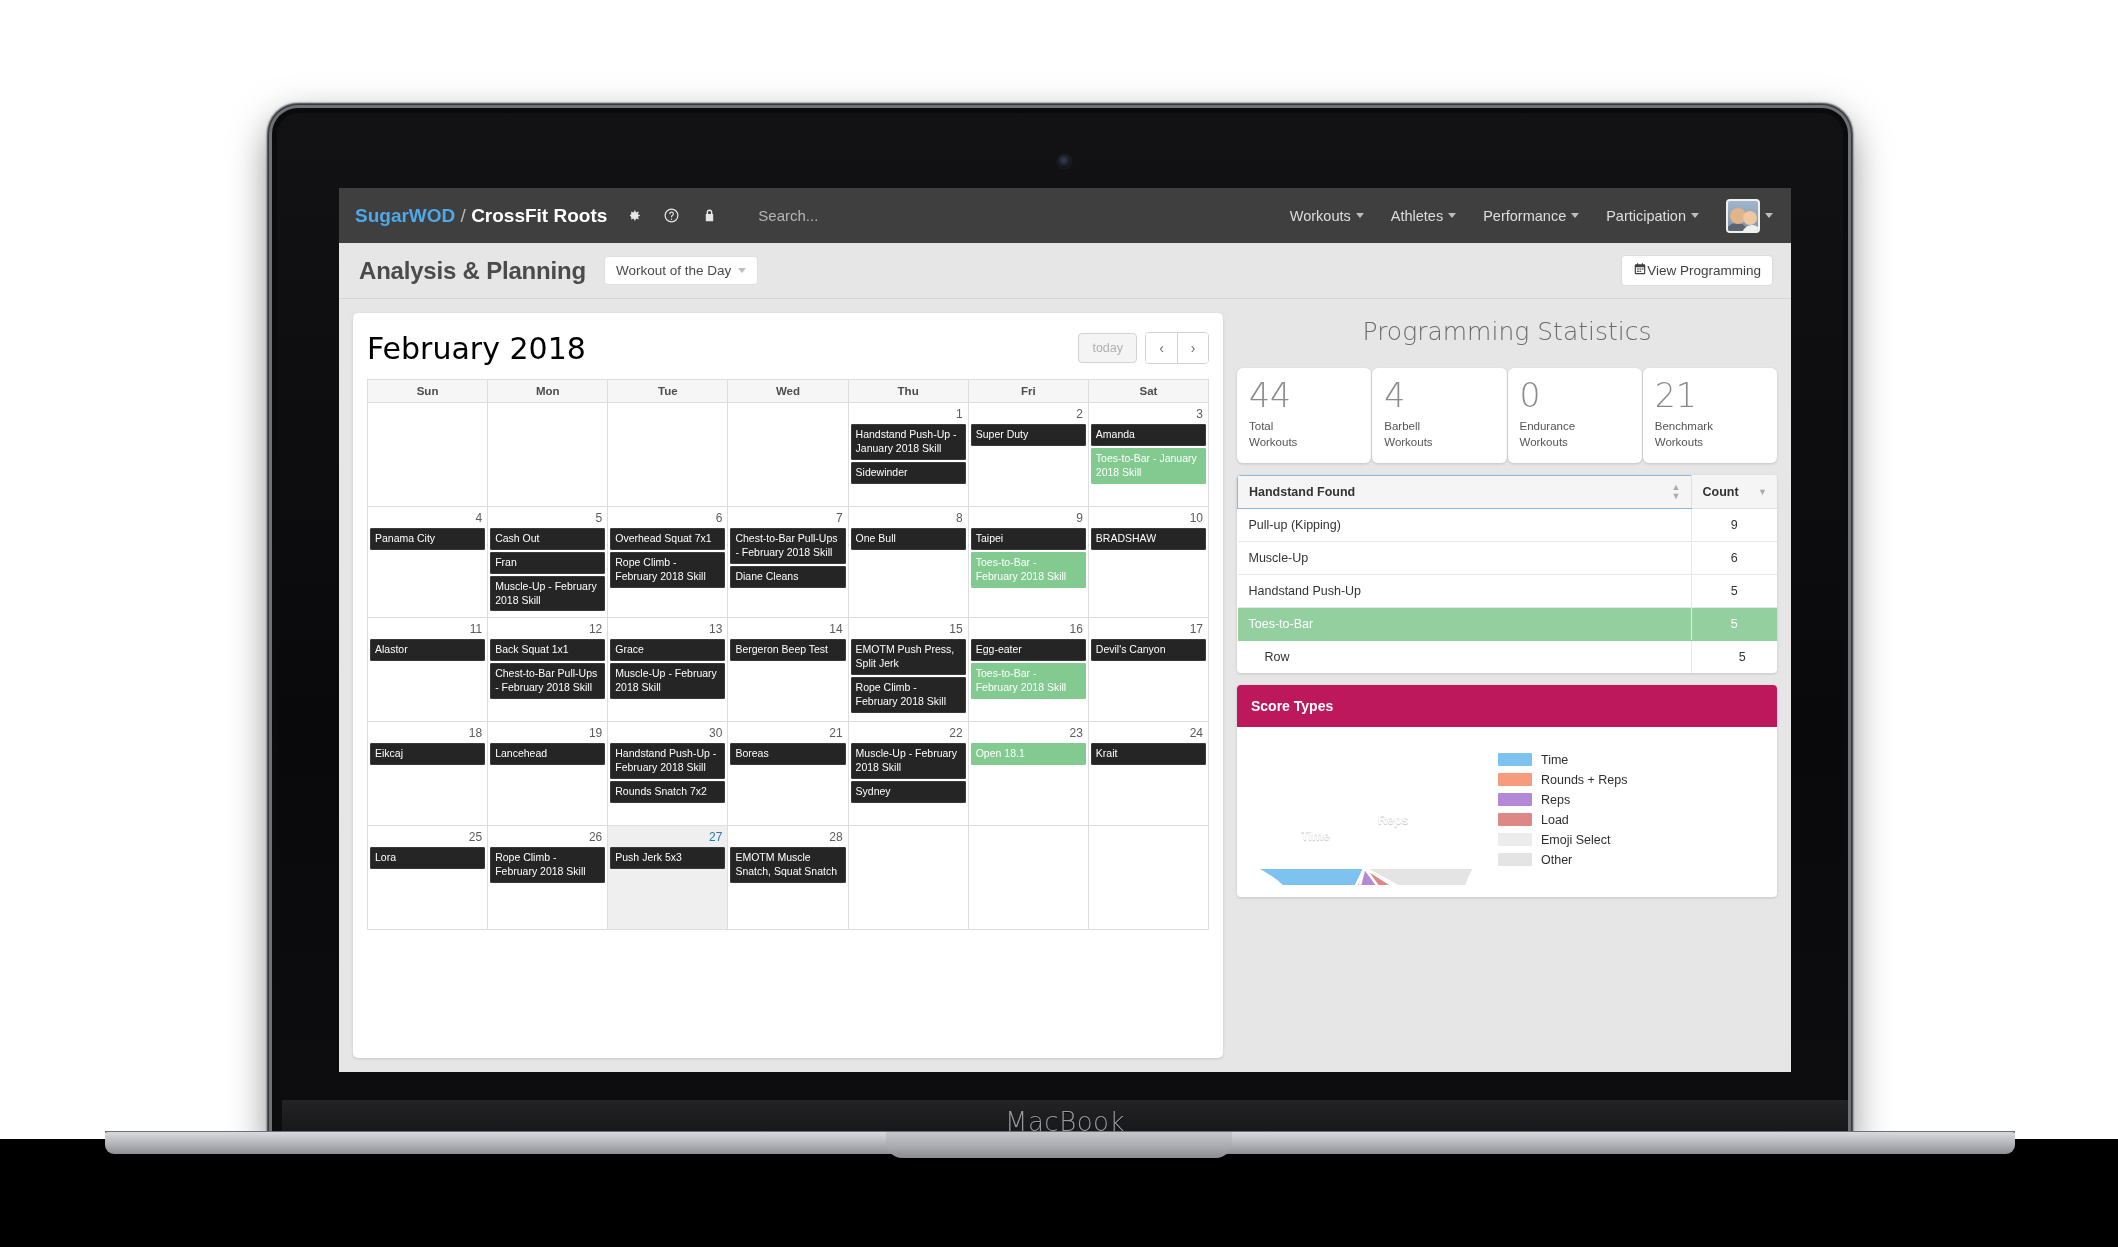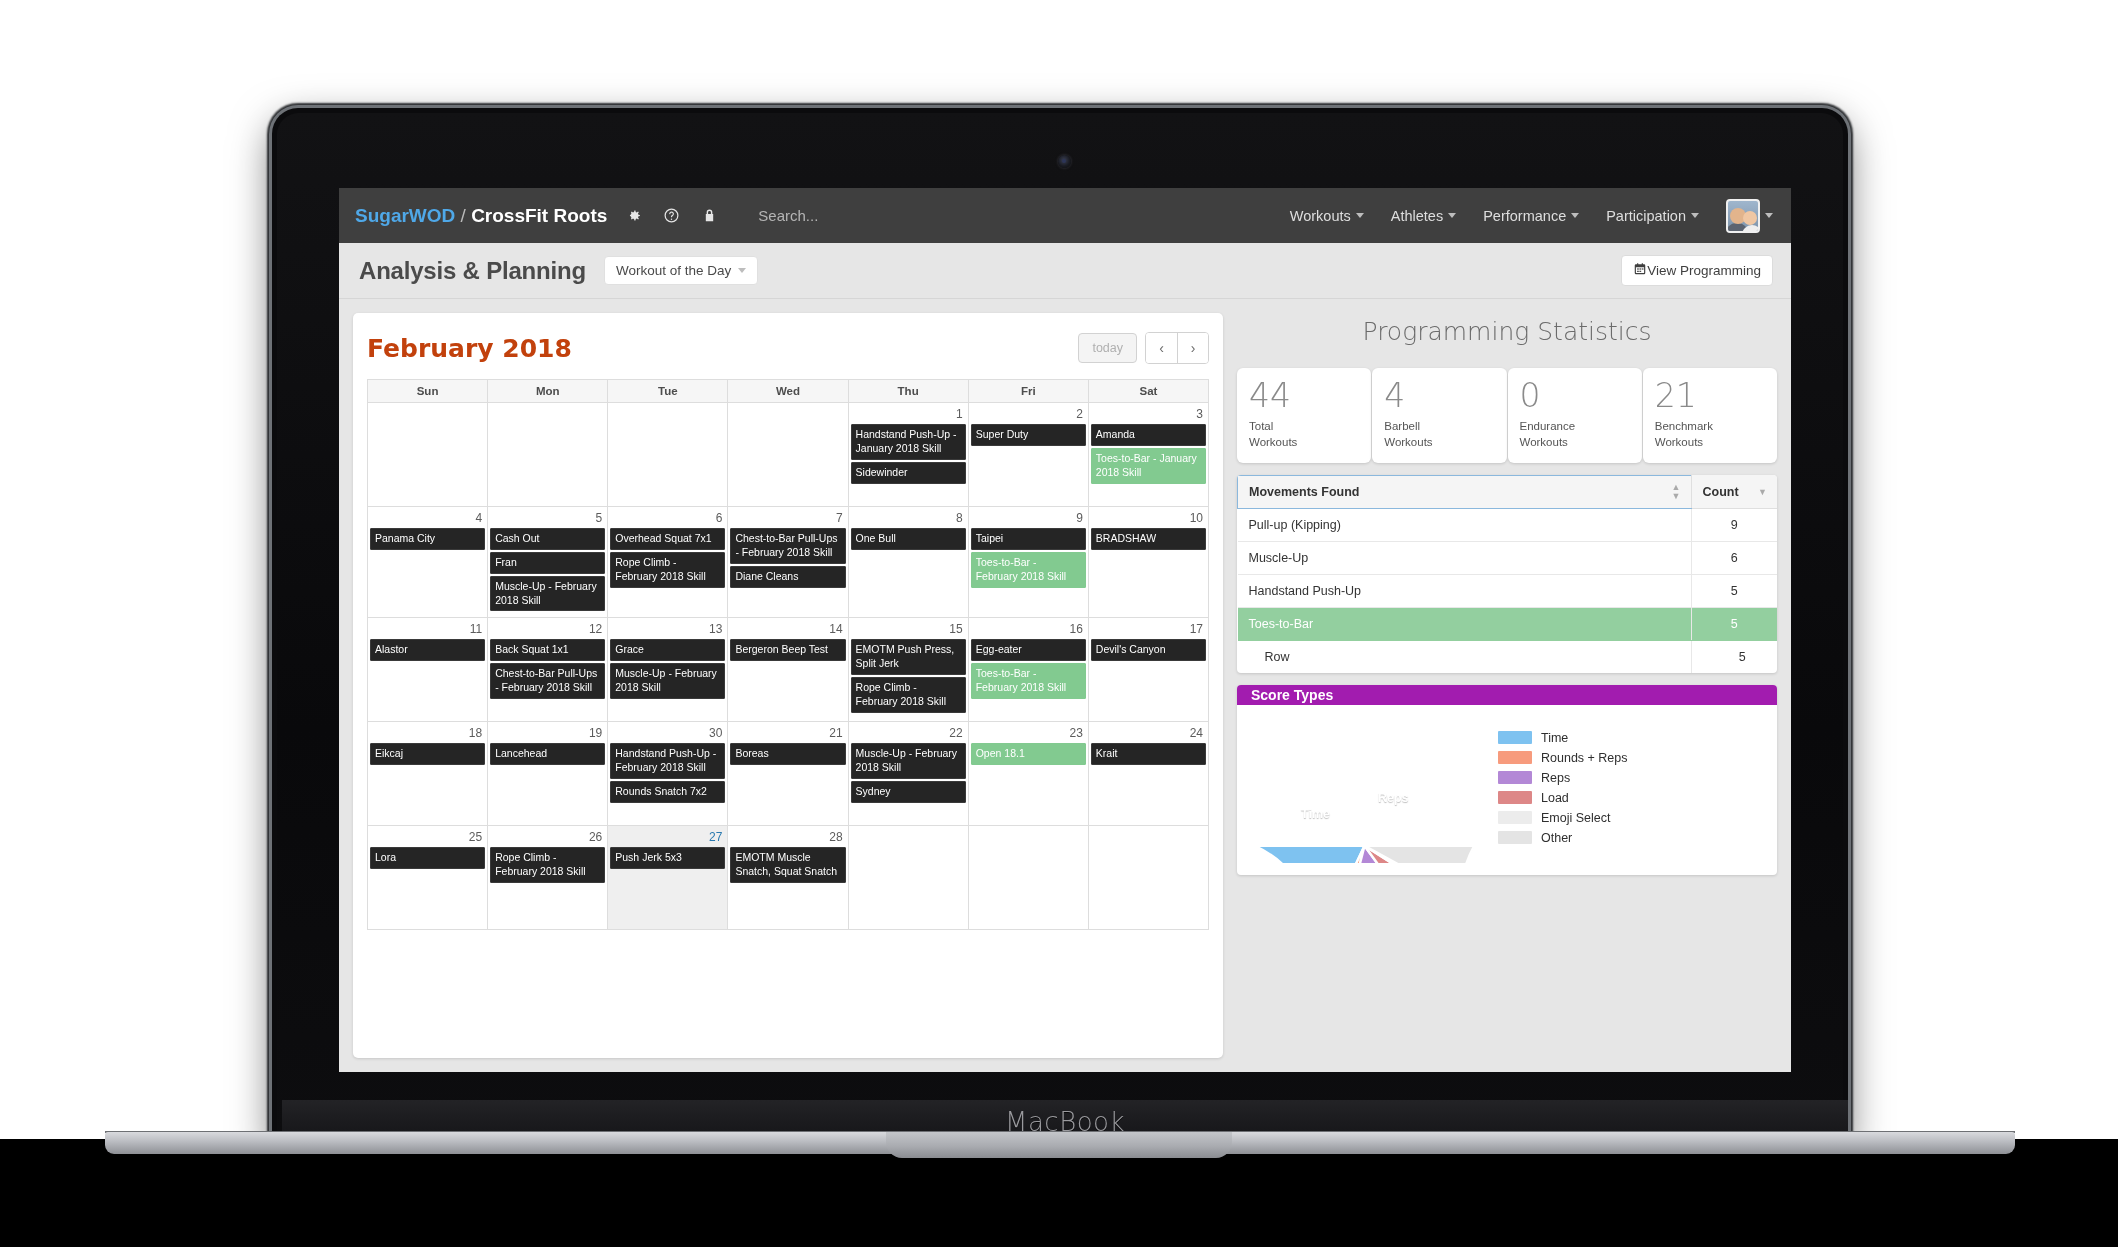--- a/index.html
+++ b/index.html
@@ -108,21 +108,21 @@
 
   .content { display:flex; height:773px; background:#e6e6e6; padding:14px; gap:14px; }
 
   
   .cal-card {
     width:870px; background:#ffffff; border-radius:5px;
     box-shadow:0 1px 3px rgba(0,0,0,.14);
     padding:14px 14px 0 14px; overflow:hidden;
   }
   .cal-head { display:flex; align-items:center; height:42px; margin-bottom:10px; }
-  .cal-month { font-size:25px; color:#c2410c; font-weight:700; font-family:"DejaVu Sans", sans-serif; }
+  .cal-month { font-size:30px; color:#000000; font-weight:400; font-family:"DejaVu Sans", sans-serif; }
   .cal-nav { margin-left:auto; display:flex; align-items:center; gap:8px; }
   .btn-today {
     background:#f4f4f4; border:1px solid #d2d2d2; border-radius:4px;
     color:#b0b0b0; font-size:12.5px; padding:7px 13px;
   }
   .btn-group { display:flex; border:1px solid #d2d2d2; border-radius:4px; overflow:hidden; }
   .btn-arrow {
     background:#ffffff; width:31px; height:30px; display:flex; align-items:center; justify-content:center;
     color:#6b6b6b; font-size:14px;
   }
@@ -175,21 +175,21 @@
   table.mv thead th.cnt { width:86px; }
   .sort-ic { position:absolute; right:10px; top:50%; transform:translateY(-50%); color:#aaa; font-size:9px; line-height:1; }
   table.mv tbody td {
     font-size:12.5px; color:#333333; padding:9px 11px; border-bottom:1px solid #e8e8e8;
   }
   table.mv tbody td.cnt { text-align:center; border-left:1px solid #e8e8e8; }
   table.mv tbody tr.hl td { background:#93cf9f; color:#ffffff; border-bottom:1px solid #93cf9f; }
   table.mv tbody tr:last-child td { border-bottom:none;padding-left:27px; }
 
   .score-card { background:#ffffff; border-radius:4px; box-shadow:0 1px 3px rgba(0,0,0,.15); overflow:hidden; }
-  .score-head { background:#a21caf; color:#ffffff; font-size:14px; font-weight:700; padding:2px 14px; }
+  .score-head { background:#be185d; color:#ffffff; font-size:14px; font-weight:700; padding:13px 14px; }
   .score-body { display:flex; align-items:center; padding:10px 12px 14px 12px; height:170px; }
   .pie-wrap { width:235px; height:150px; position:relative; flex:none; }
   .pie-lbl { position:absolute; color:#ffffff; font-size:12.5px; font-weight:700; text-shadow:0 1px 1px rgba(0,0,0,.25); }
   .legend { margin-left:14px; display:flex; flex-direction:column; gap:6px; }
   .legend-item { display:flex; align-items:center; gap:9px; }
   .swatch { width:34px; height:13px; border-radius:1px; flex:none; }
   .legend-text { font-size:12.5px; color:#2f2f2f; white-space:nowrap; }
 </style>
 </head>
 <body>
@@ -504,21 +504,21 @@
                     <div>Workouts</div>
                   </div>
                 </div>
               </div>
 
             <div class="mv-card">
               <table class="mv">
                 <thead>
                   <tr>
                     <th class="first">
-                      <span>Movements Found</span>
+                      <span>Handstand Found</span>
                       <span class="sort-ic">▲<br>▼</span>
                     </th>
                     <th class="cnt">
                       <span>Count</span>
                       <span class="sort-ic">▼</span>
                     </th>
                   </tr>
                 </thead>
                 <tbody id="mv-body">
                     <tr>

